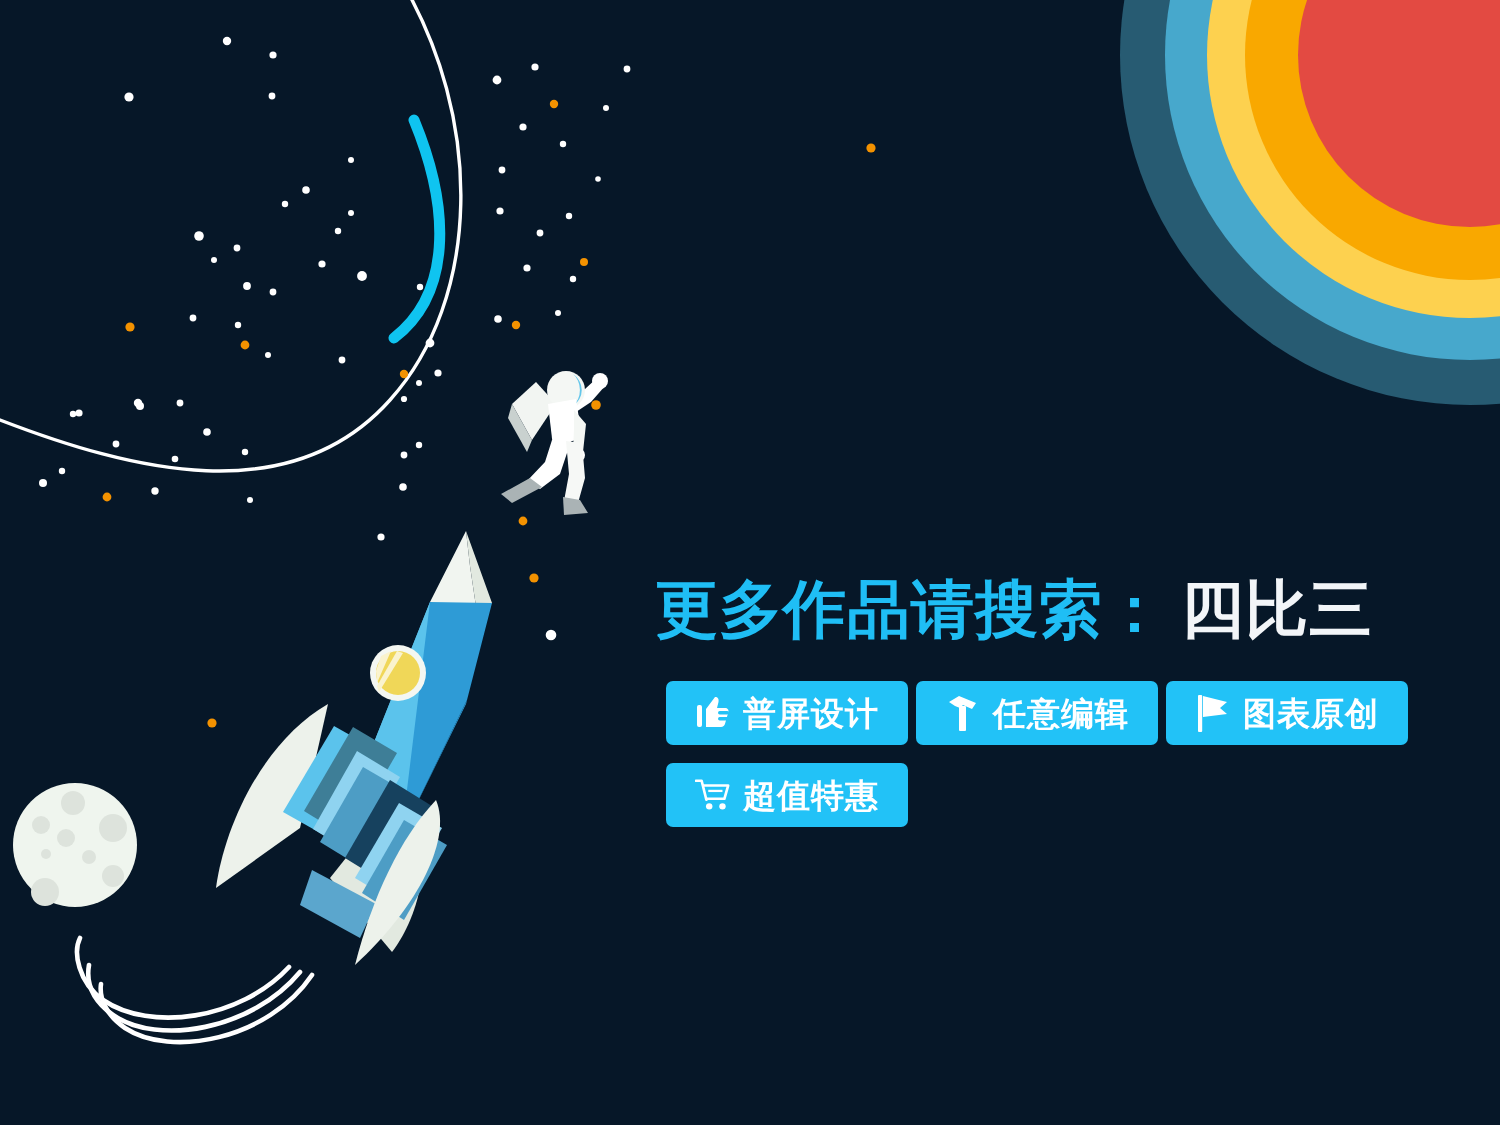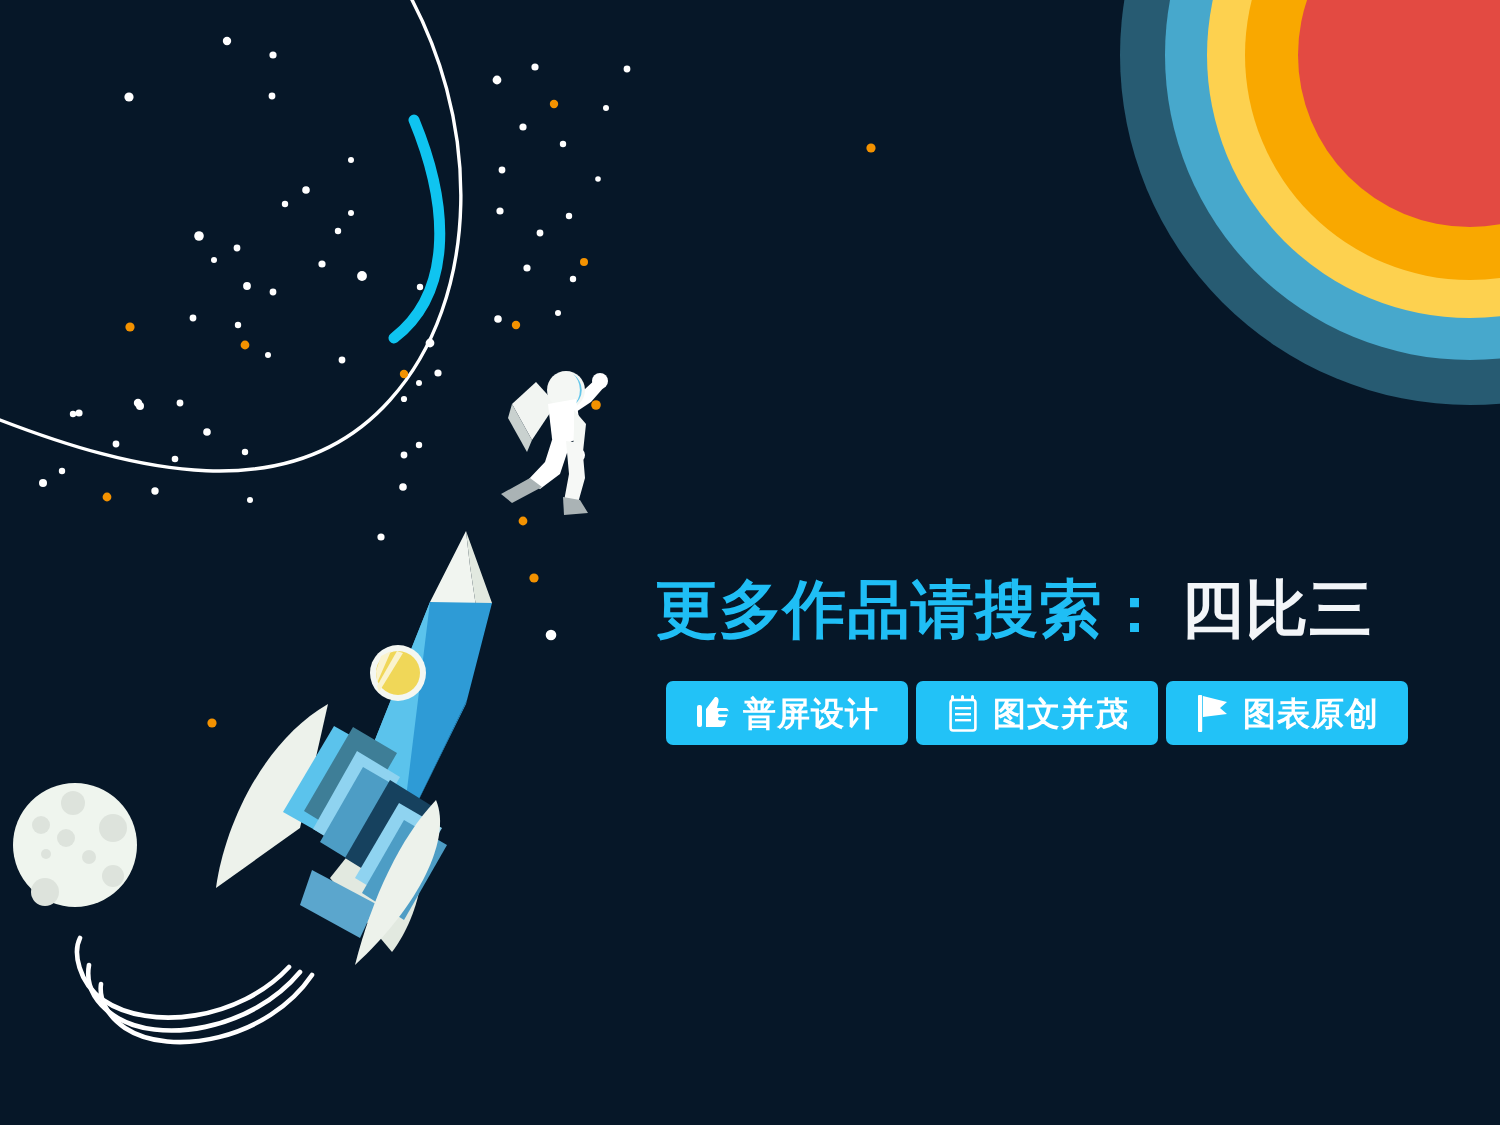--- a/index.html
+++ b/index.html
@@ -226,42 +226,49 @@
         <svg width="34" height="36" viewBox="0 0 34 36">
           <rect x="1" y="10" width="5" height="22" rx="2" fill="#fff"></rect>
           <path d="M10 32 V14 L19 2 c3 0 4 2 3.5 5 L21 13 h8 c2.6 0 4 1.8 3.3 4.2 l-3.2 11.4 C28.6 30.8 27 32 25 32 Z" fill="#fff"></path>
           <rect x="22" y="16" width="11" height="3.4" rx="1.7" fill="#22C2F7"></rect>
           <rect x="22" y="22" width="11" height="3.4" rx="1.7" fill="#22C2F7"></rect>
         </svg>
       </span>
       <span class="blabel">普屏设计</span>
     </div>
 
-
-    <div class="badge">
-      <span class="bicon">
-        <svg width="28" height="38" viewBox="0 0 28 38">
-          <rect x="2" y="1" width="3" height="6" rx="1.5" fill="#fff"></rect>
-          <rect x="12" y="1" width="3" height="6" rx="1.5" fill="#fff"></rect>
-          <rect x="22" y="1" width="3" height="6" rx="1.5" fill="#fff"></rect>
-          <rect x="1.6" y="6" width="24.8" height="30.5" rx="2.5" fill="none" stroke="#fff" stroke-width="2.6"></rect>
-          <rect x="6" y="13" width="16" height="2.4" fill="#fff"></rect>
-          <rect x="6" y="19" width="16" height="2.4" fill="#fff"></rect>
-          <rect x="6" y="25" width="16" height="2.4" fill="#fff"></rect>
-        </svg>
-      </span>
-      <span class="blabel">图文并茂</span>
-    </div>
+    <div class="badge">
+      <span class="bicon">
+        <svg width="32" height="38" viewBox="0 0 32 38">
+          <path d="M2 8 L12 2 L29 9 L25 15 L16 11 L13 14 L8 12 Z" fill="#fff"></path>
+          <rect x="12" y="12" width="7" height="25" rx="1" fill="#fff"></rect>
+        </svg>
+      </span>
+      <span class="blabel">任意编辑</span>
+    </div>
+
 
     <div class="badge">
       <span class="bicon">
         <svg width="32" height="40" viewBox="0 0 32 40">
           <rect x="1" y="2" width="4.2" height="37" rx="1" fill="#fff"></rect>
           <path d="M6 3 L30 9 L23 15 L30 21 L6 24 Z" fill="#fff"></path>
         </svg>
       </span>
       <span class="blabel">图表原创</span>
     </div>
 
+    <div class="badge">
+      <span class="bicon">
+        <svg width="38" height="34" viewBox="0 0 38 34">
+          <path d="M1 2 L7 2 L12 22" fill="none" stroke="#fff" stroke-width="2.8" stroke-linecap="round" stroke-linejoin="round"></path>
+          <path d="M8.5 7 L35 7 L31 21 L12 21" fill="none" stroke="#fff" stroke-width="2.8" stroke-linejoin="round"></path>
+          <rect x="14" y="11.5" width="15" height="2.4" fill="#fff"></rect>
+          <circle cx="15" cy="29" r="3.4" fill="#fff"></circle>
+          <circle cx="29" cy="29" r="3.4" fill="#fff"></circle>
+        </svg>
+      </span>
+      <span class="blabel">超值特惠</span>
+    </div>
 
   </div>
 
 </div>
 
 </body></html>

